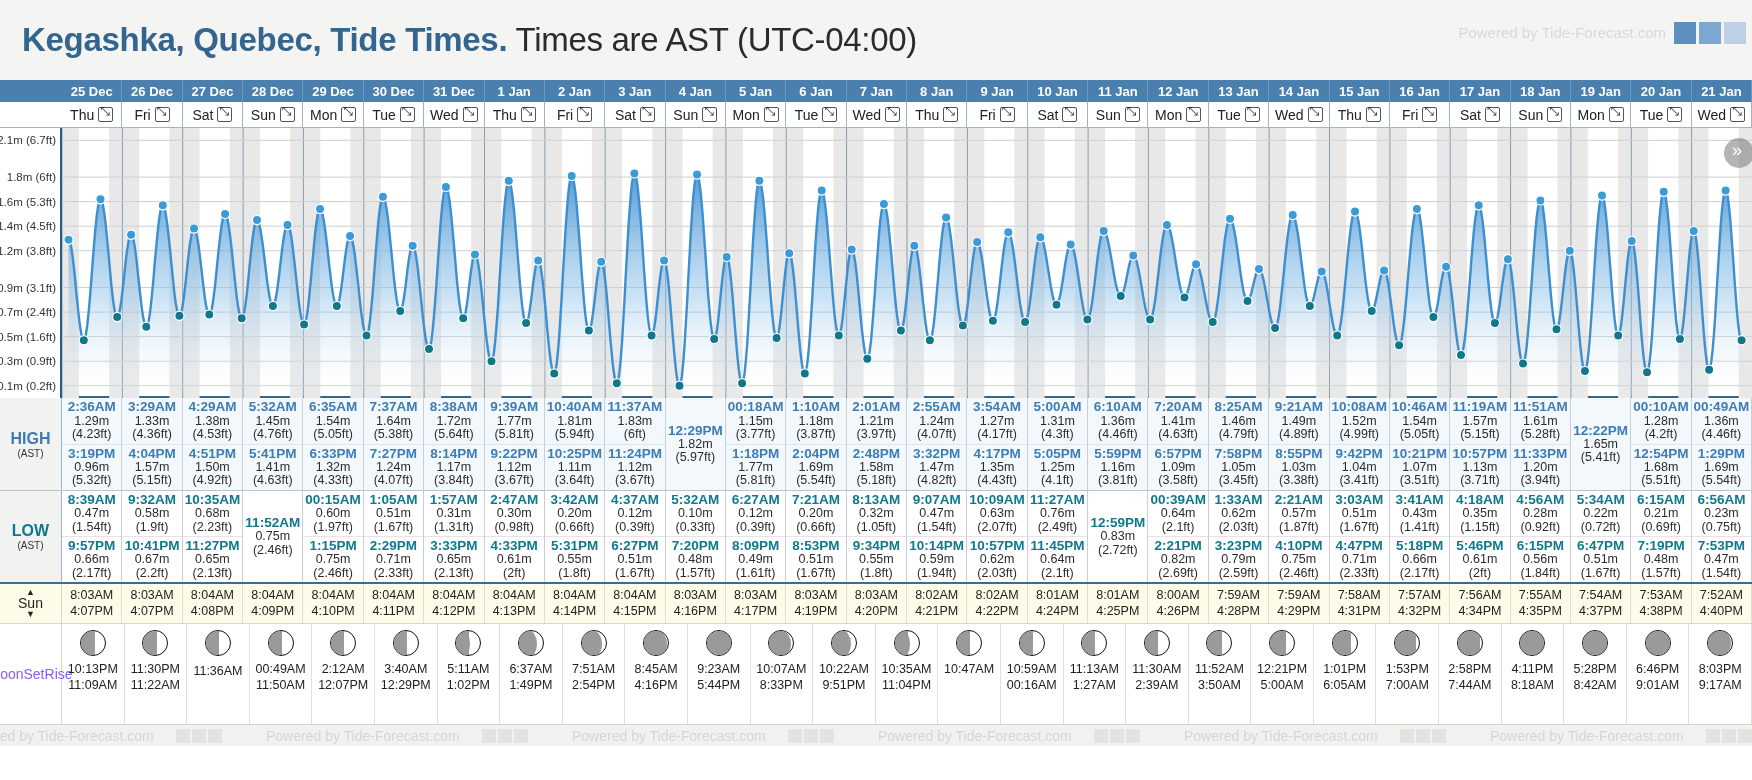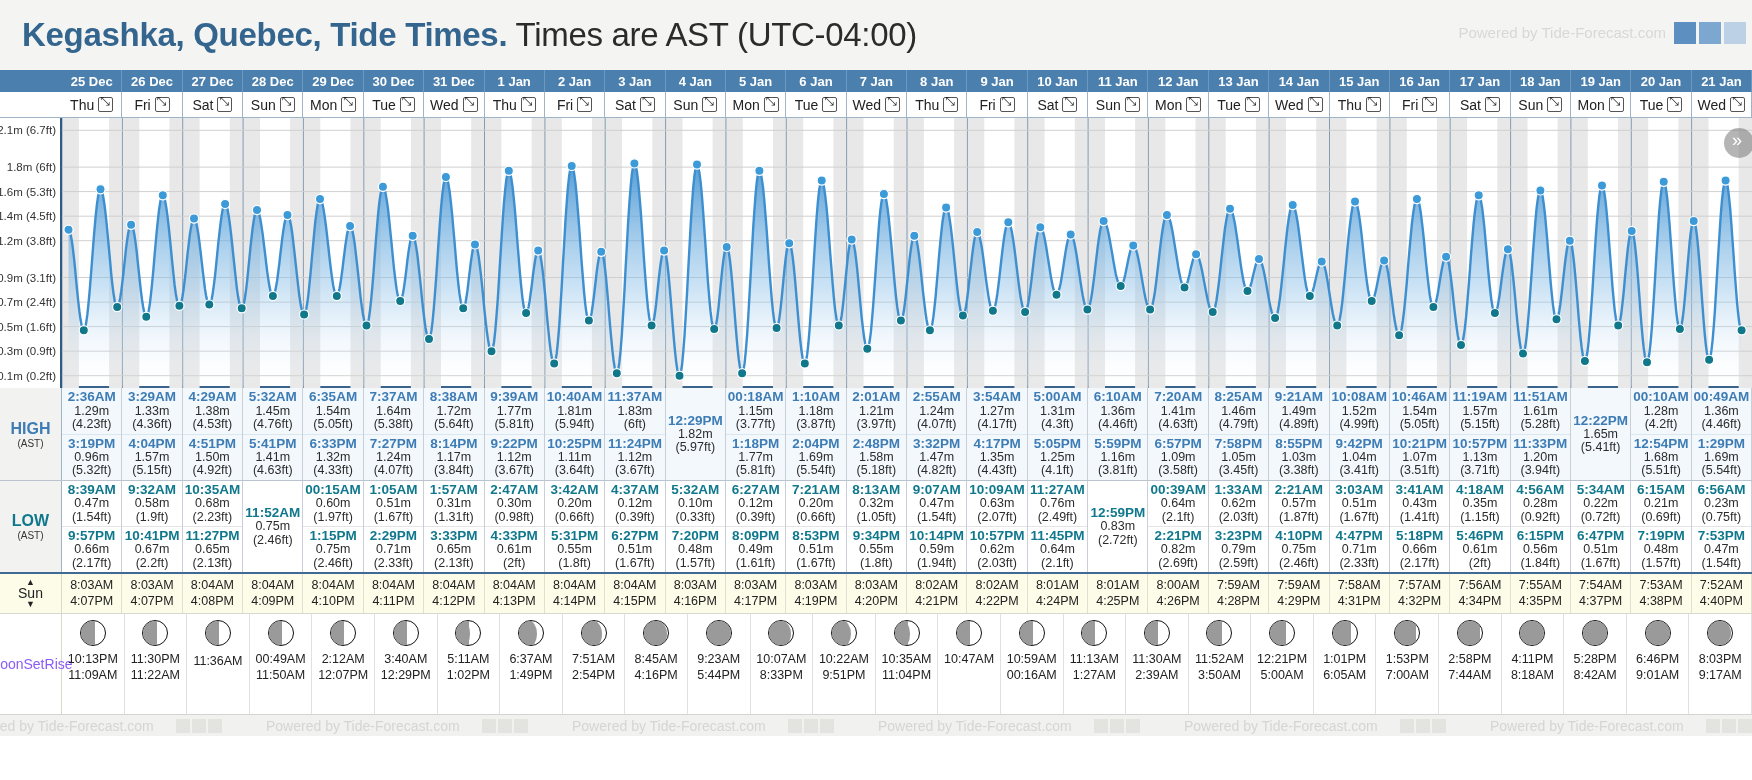--- a/index.html
+++ b/index.html
@@ -1,20 +1,20 @@
 <!DOCTYPE html>
 <html><head>
 <meta charset="utf-8">
 <style>
   * { box-sizing: border-box; margin:0; padding:0; }
   html,body { width:1752px; height:780px; overflow:hidden; background:#ffffff;
     font-family:"Liberation Sans", sans-serif; }
 
   
-  #header { height:70px; background:#f4f4f2; position:relative;
+  #header { height:80px; background:#f4f4f2; position:relative;
             display:flex; align-items:center; padding-left:22px; }
   #title { font-size:33px; letter-spacing:-0.3px; white-space:nowrap; }
   #title .loc { color:#34658e; font-weight:bold; }
   #title .tz  { color:#2b2b2b; font-weight:normal; }
   #powered-hdr { position:absolute; right:86px; top:24px; font-size:15px; color:#d8d8d6; white-space:nowrap;}
   #hdr-icons { position:absolute; right:6px; top:22px; display:flex; gap:3px;}
   #hdr-icons i { width:22px;height:22px;display:block;background:#e6e6e4;}
   #hdr-icons i.b1{background:#5d8fc0;} #hdr-icons i.b2{background:#7ba7d0;} #hdr-icons i.b3{background:#bcd1e6;}
 
   

